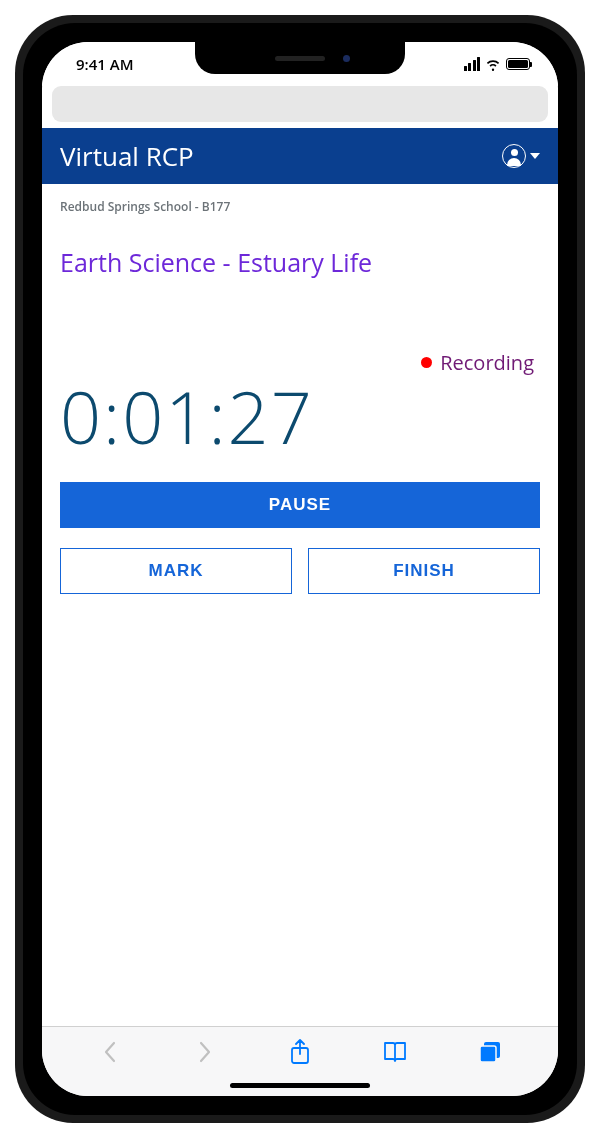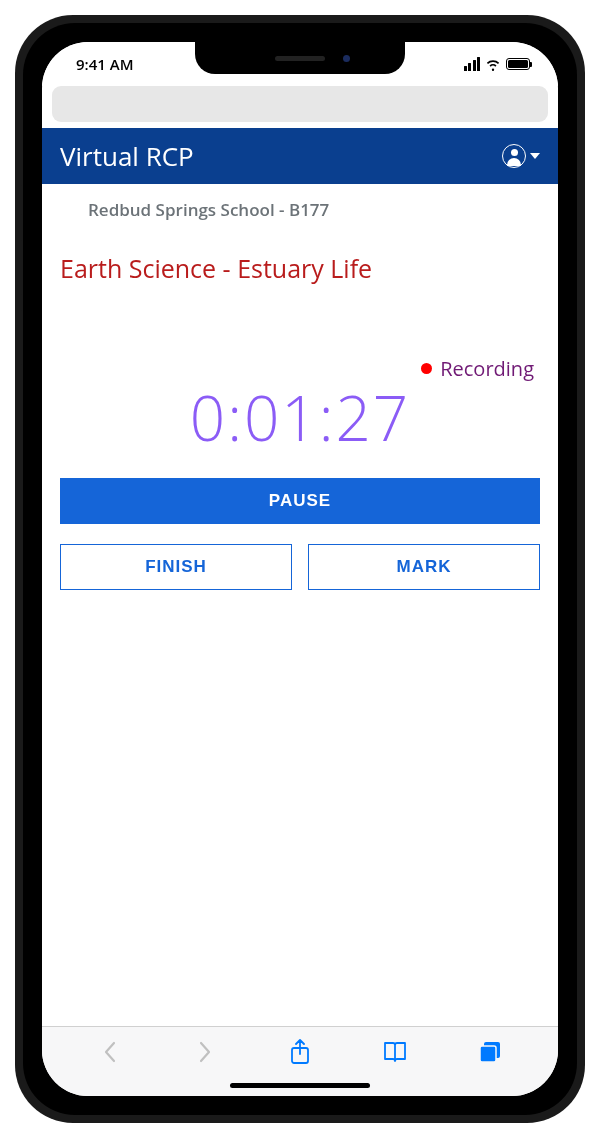--- a/index.html
+++ b/index.html
@@ -109,26 +109,26 @@
       content:''; width:14px; height:8px; border-radius:8px 8px 0 0; background:#fff; position:absolute; bottom:1px;
     }
     .chevron {
       width:0; height:0;
       border-left:5px solid transparent;
       border-right:5px solid transparent;
       border-top:6px solid #fff;
     }
     
     .content { padding: 14px 18px; }
-    .breadcrumb { color:#6c7378; font-size:17px; font-weight:600; margin-bottom:30px;margin-left:28px; }
-    .course-title { color:#b91c1c; font-size:25px; font-weight:400; margin-bottom:70px; }
+    .breadcrumb { color:#6c7378; font-size:12px; font-weight:600; margin-bottom:30px; }
+    .course-title { color:#6d28d9; font-size:25px; font-weight:400; margin-bottom:70px; }
     .rec-row { display:flex; align-items:center; justify-content:flex-end; gap:8px; margin-bottom:4px; padding-right:6px;}
     .rec-dot { width:11px; height:11px; border-radius:50%; background:#ff0000; }
     .rec-text { color:#701a75; font-size:20px; }
-    .timer { color:#8b5cf6; font-size:62px; font-weight:300; letter-spacing:2px; line-height:1; margin-bottom:30px;text-align:center; }
+    .timer { color:#0c4a6e; font-size:72px; font-weight:300; letter-spacing:2px; line-height:1; margin-bottom:30px; }
     .btn {
       width:100%; height:46px;
       font-size:17px; font-weight:700; letter-spacing:1px;
       display:flex; align-items:center; justify-content:center;
       cursor:pointer; border:none;
       text-transform: uppercase;
       font-family: Liberation Sans, sans-serif;
     }
     .btn-primary { background:#1565d8; color:#fff; margin-bottom:20px; }
     .btn-row { display:flex; gap:16px; }
@@ -198,22 +198,22 @@
         <div class="rec-row">
           <div class="rec-dot"></div>
           <div class="rec-text">Recording</div>
         </div>
 
         <div class="timer">0:01:27</div>
 
         <button class="btn btn-primary">PAUSE</button>
 
         <div class="btn-row">
+          <button class="btn btn-outline">MARK</button>
           <button class="btn btn-outline">FINISH</button>
-          <button class="btn btn-outline">MARK</button>
         </div>
       </div>
 
       <div class="safari-bar">
         <div class="tb-icon">
           <svg width="16" height="24" viewBox="0 0 16 24">
               <path d="M12 3 L4 12 L12 21" stroke="#c0c0c0" stroke-width="2.2" fill="none" stroke-linecap="round" stroke-linejoin="round"></path>
             </svg>
         </div>
         <div class="tb-icon">

